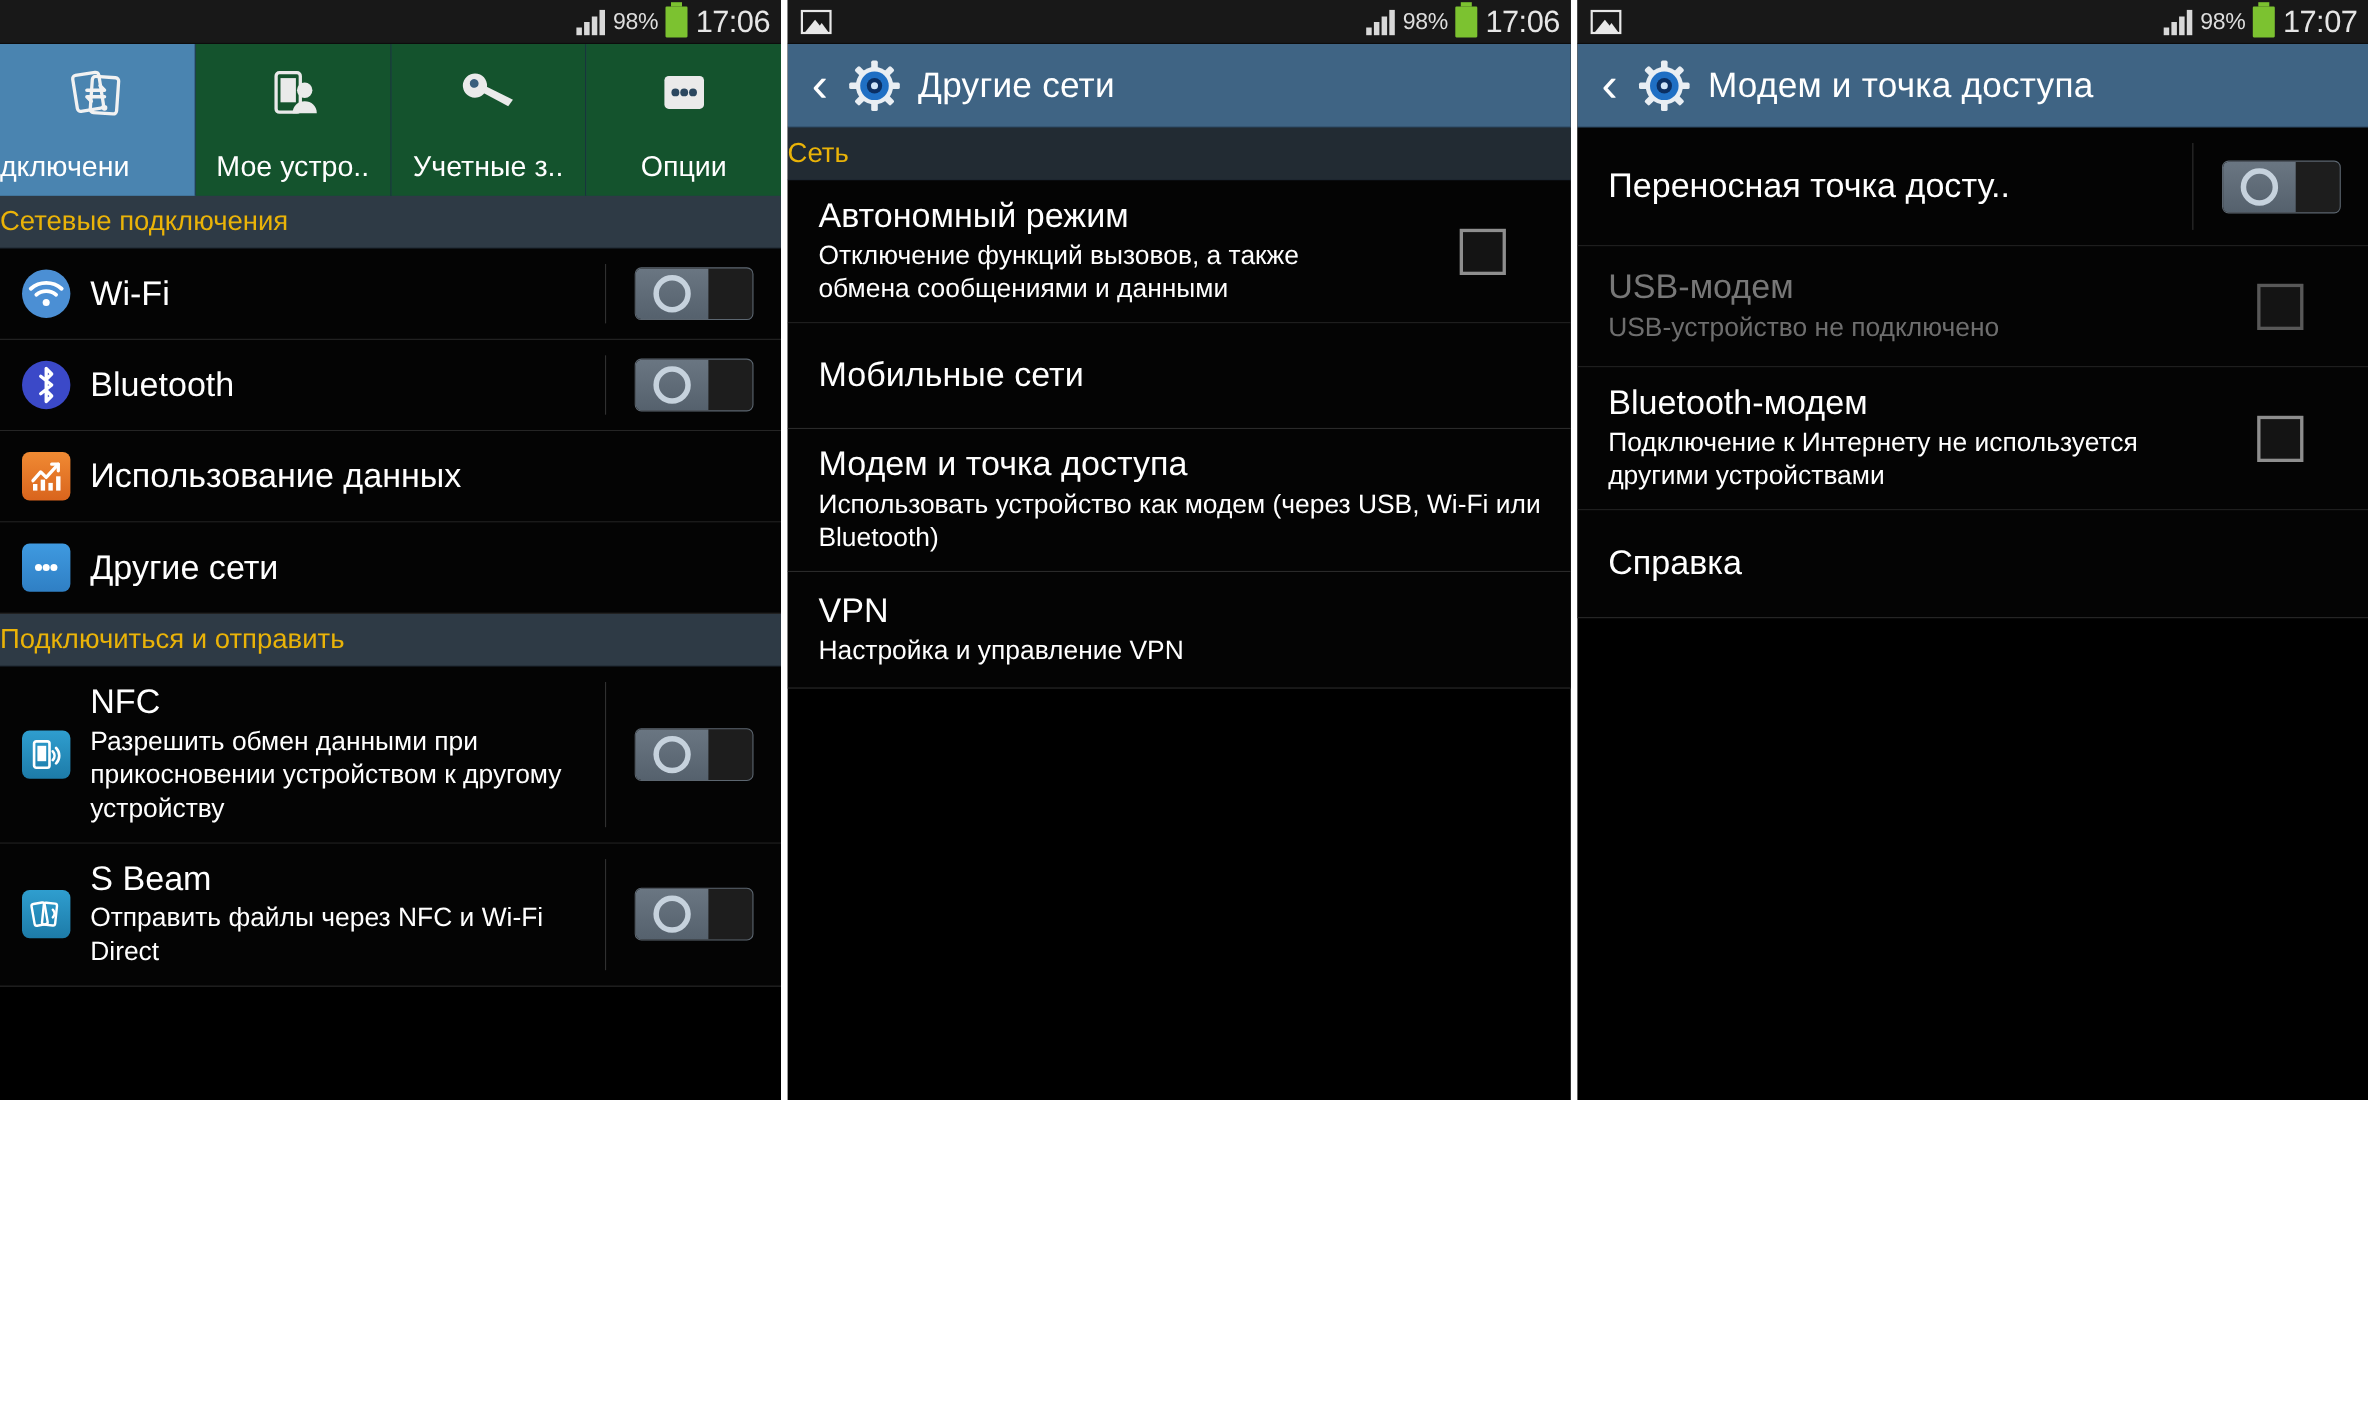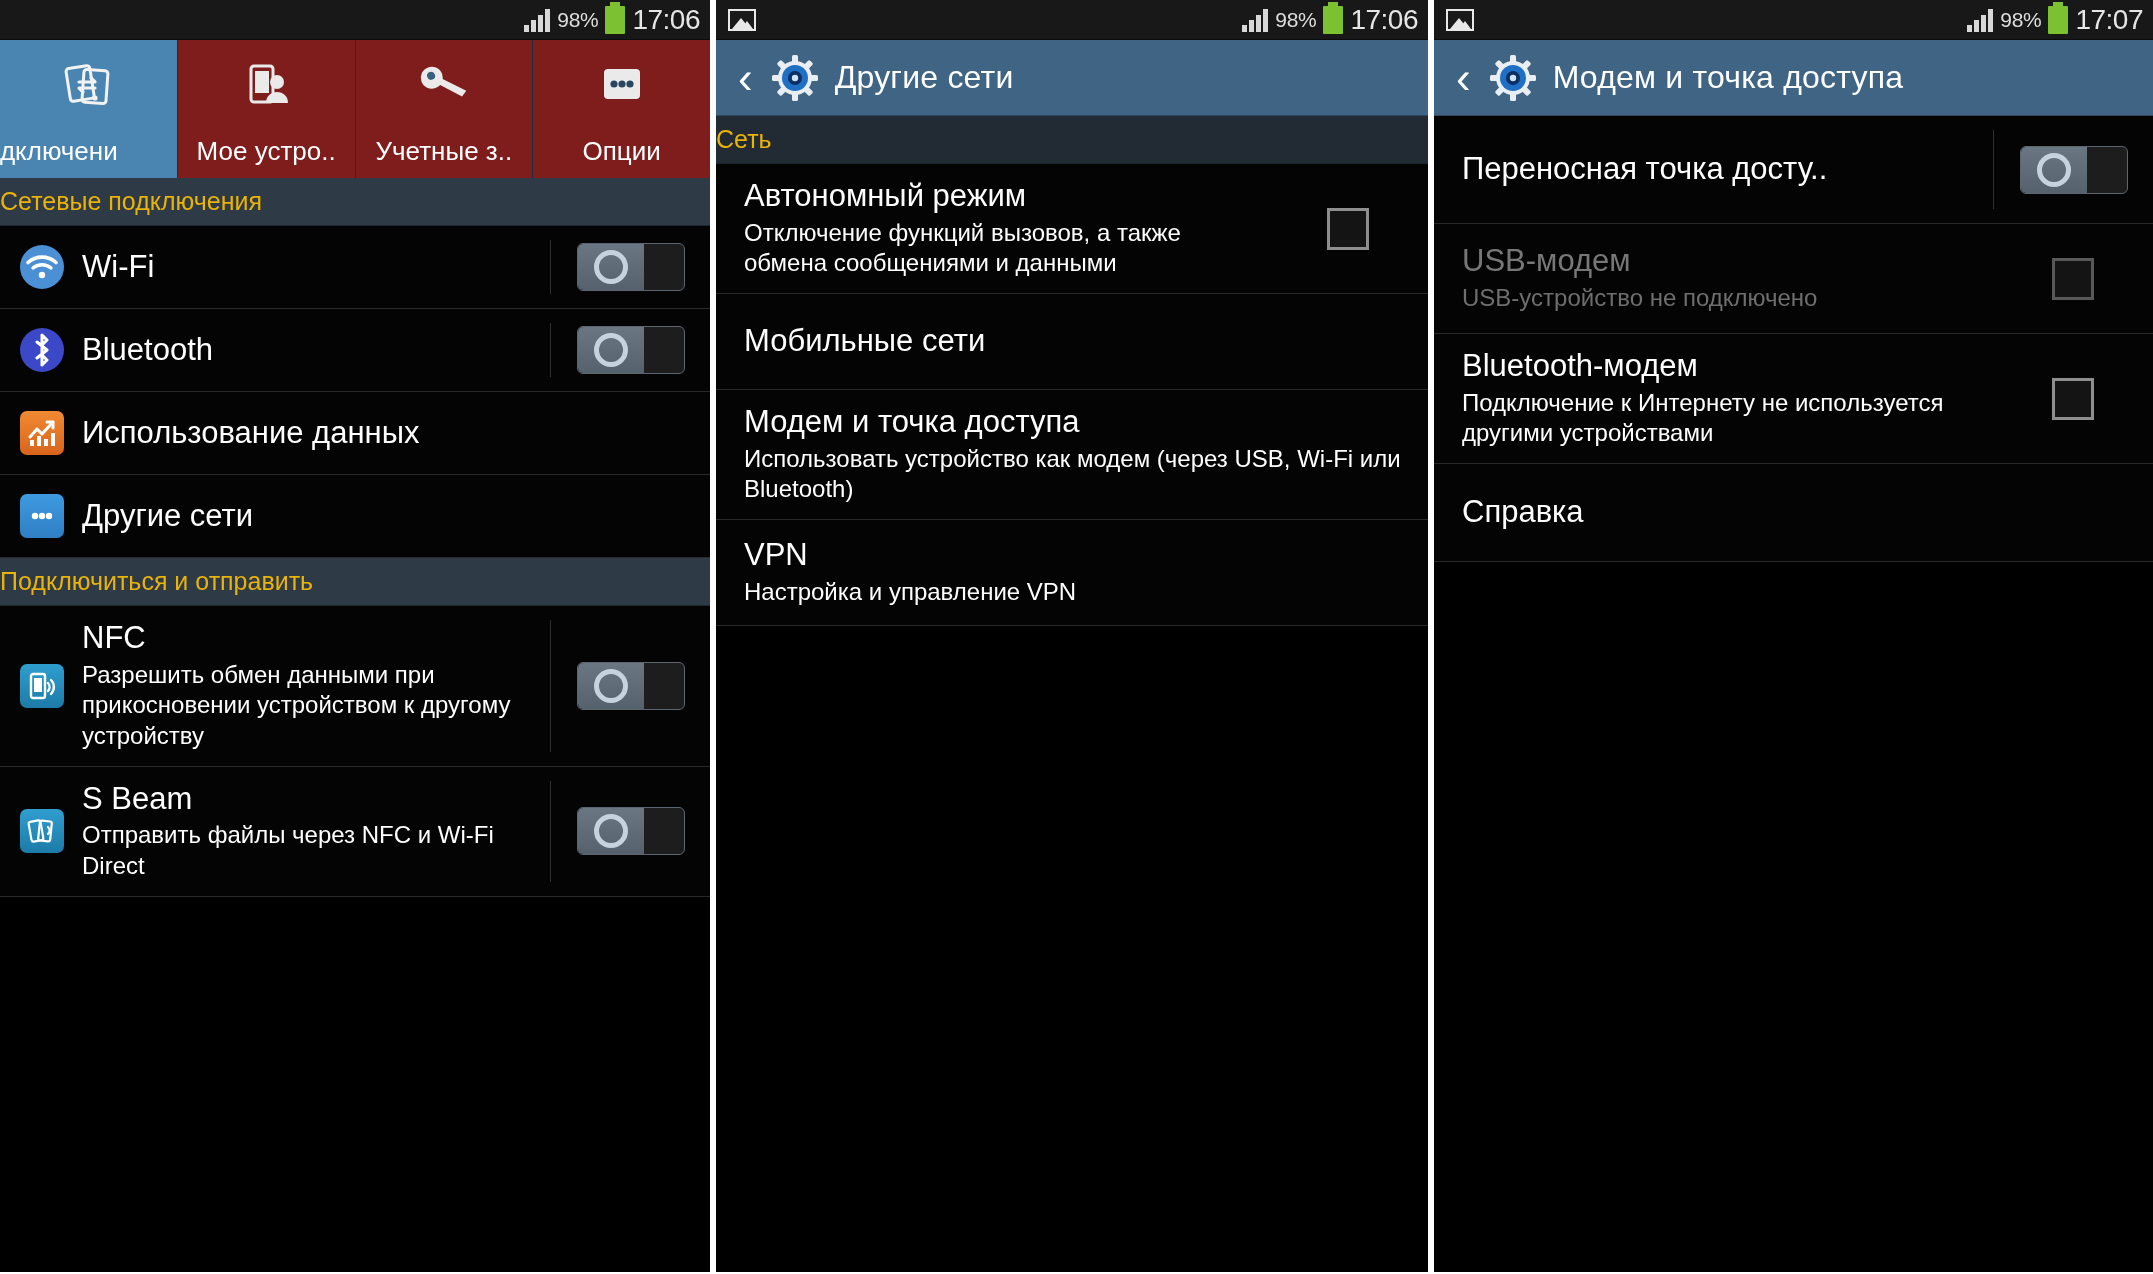--- a/index.html
+++ b/index.html
@@ -3,21 +3,21 @@
 <meta charset="utf-8">
 <style>
   * { margin:0; padding:0; box-sizing:border-box; }
   html,body{
     width:2153px; height:1274px;
     background:#ffffff;
     font-family:"Liberation Sans","DejaVu Sans",sans-serif;
     overflow:hidden;
   }
   .screens{ display:flex; width:2153px; height:1274px; background:#ffffff; }
-  .panel{ position:relative; height:1272px; background:#000; overflow:hidden; }
+  .panel{ position:relative; height:1000px; background:#000; overflow:hidden; }
   .p1{ width:710px; }
   .gap{ width:6px; height:1274px; background:#ffffff; }
   .p2{ width:712px; }
   .p3{ width:719px; }
 
   
   .statusbar{
     height:40px; background:#181818;
     display:flex; align-items:center; justify-content:space-between;
     padding:0 10px 0 12px;
@@ -50,21 +50,21 @@
     width:20px;height:28px;background:#7cc230;position:relative;border-radius:1px;
   }
   .batt::before{
     content:"";position:absolute;top:-4px;left:5px;width:10px;height:4px;background:#7cc230;
   }
   .clock{ color:#e6e6e6; font-size:28px; letter-spacing:-.5px; line-height:1; }
 
   
   .tabbar{ display:flex; height:138px; background:#2c4a63; }
   .tab{
-    flex:1; position:relative; background:#7f1d1d;
+    flex:1; position:relative; background:#14532d;
     display:flex; flex-direction:column; align-items:center; justify-content:flex-start;
     padding-top:16px;
     border-right:1px solid #1d3purple;
   }
   .tab{ border-right:1px solid #1b2f41; }
   .tab:last-child{ border-right:none; }
   .tab.active{ background:#4a84b0; }
   .tab-ico{ height:58px; display:flex; align-items:center; justify-content:center; }
   .tab-lbl{
     color:#ffffff; font-size:26px; white-space:nowrap; line-height:1;

